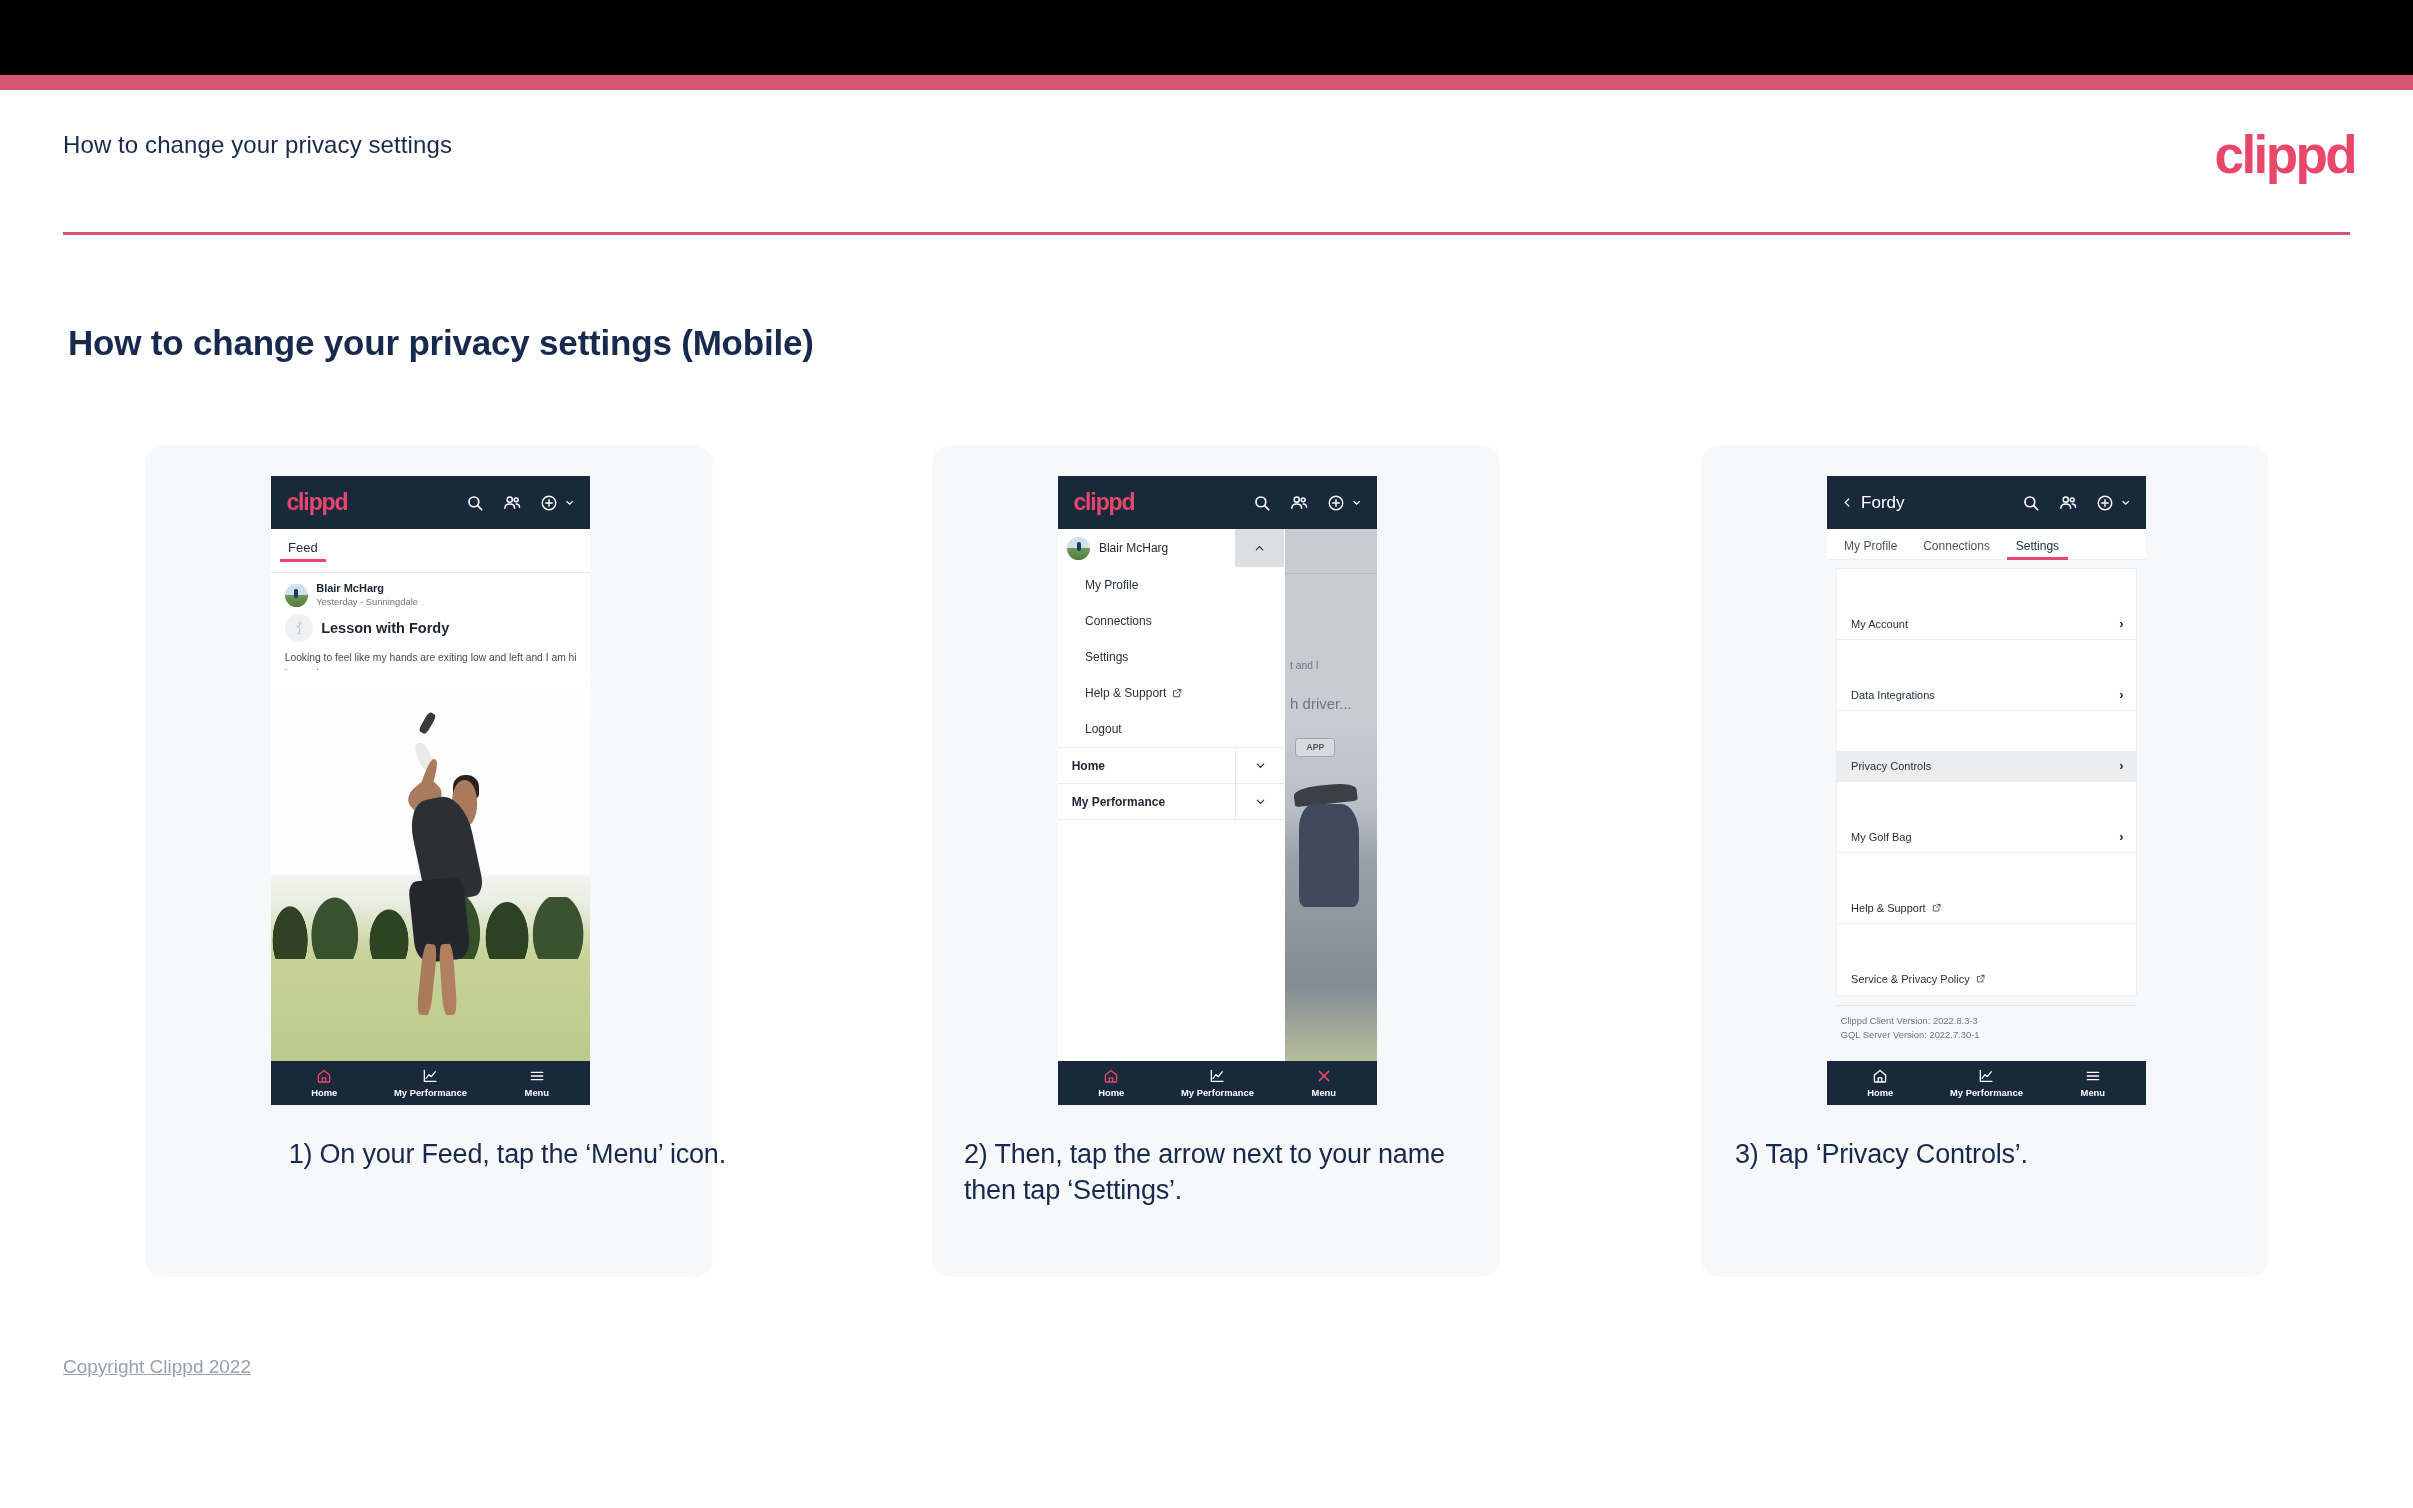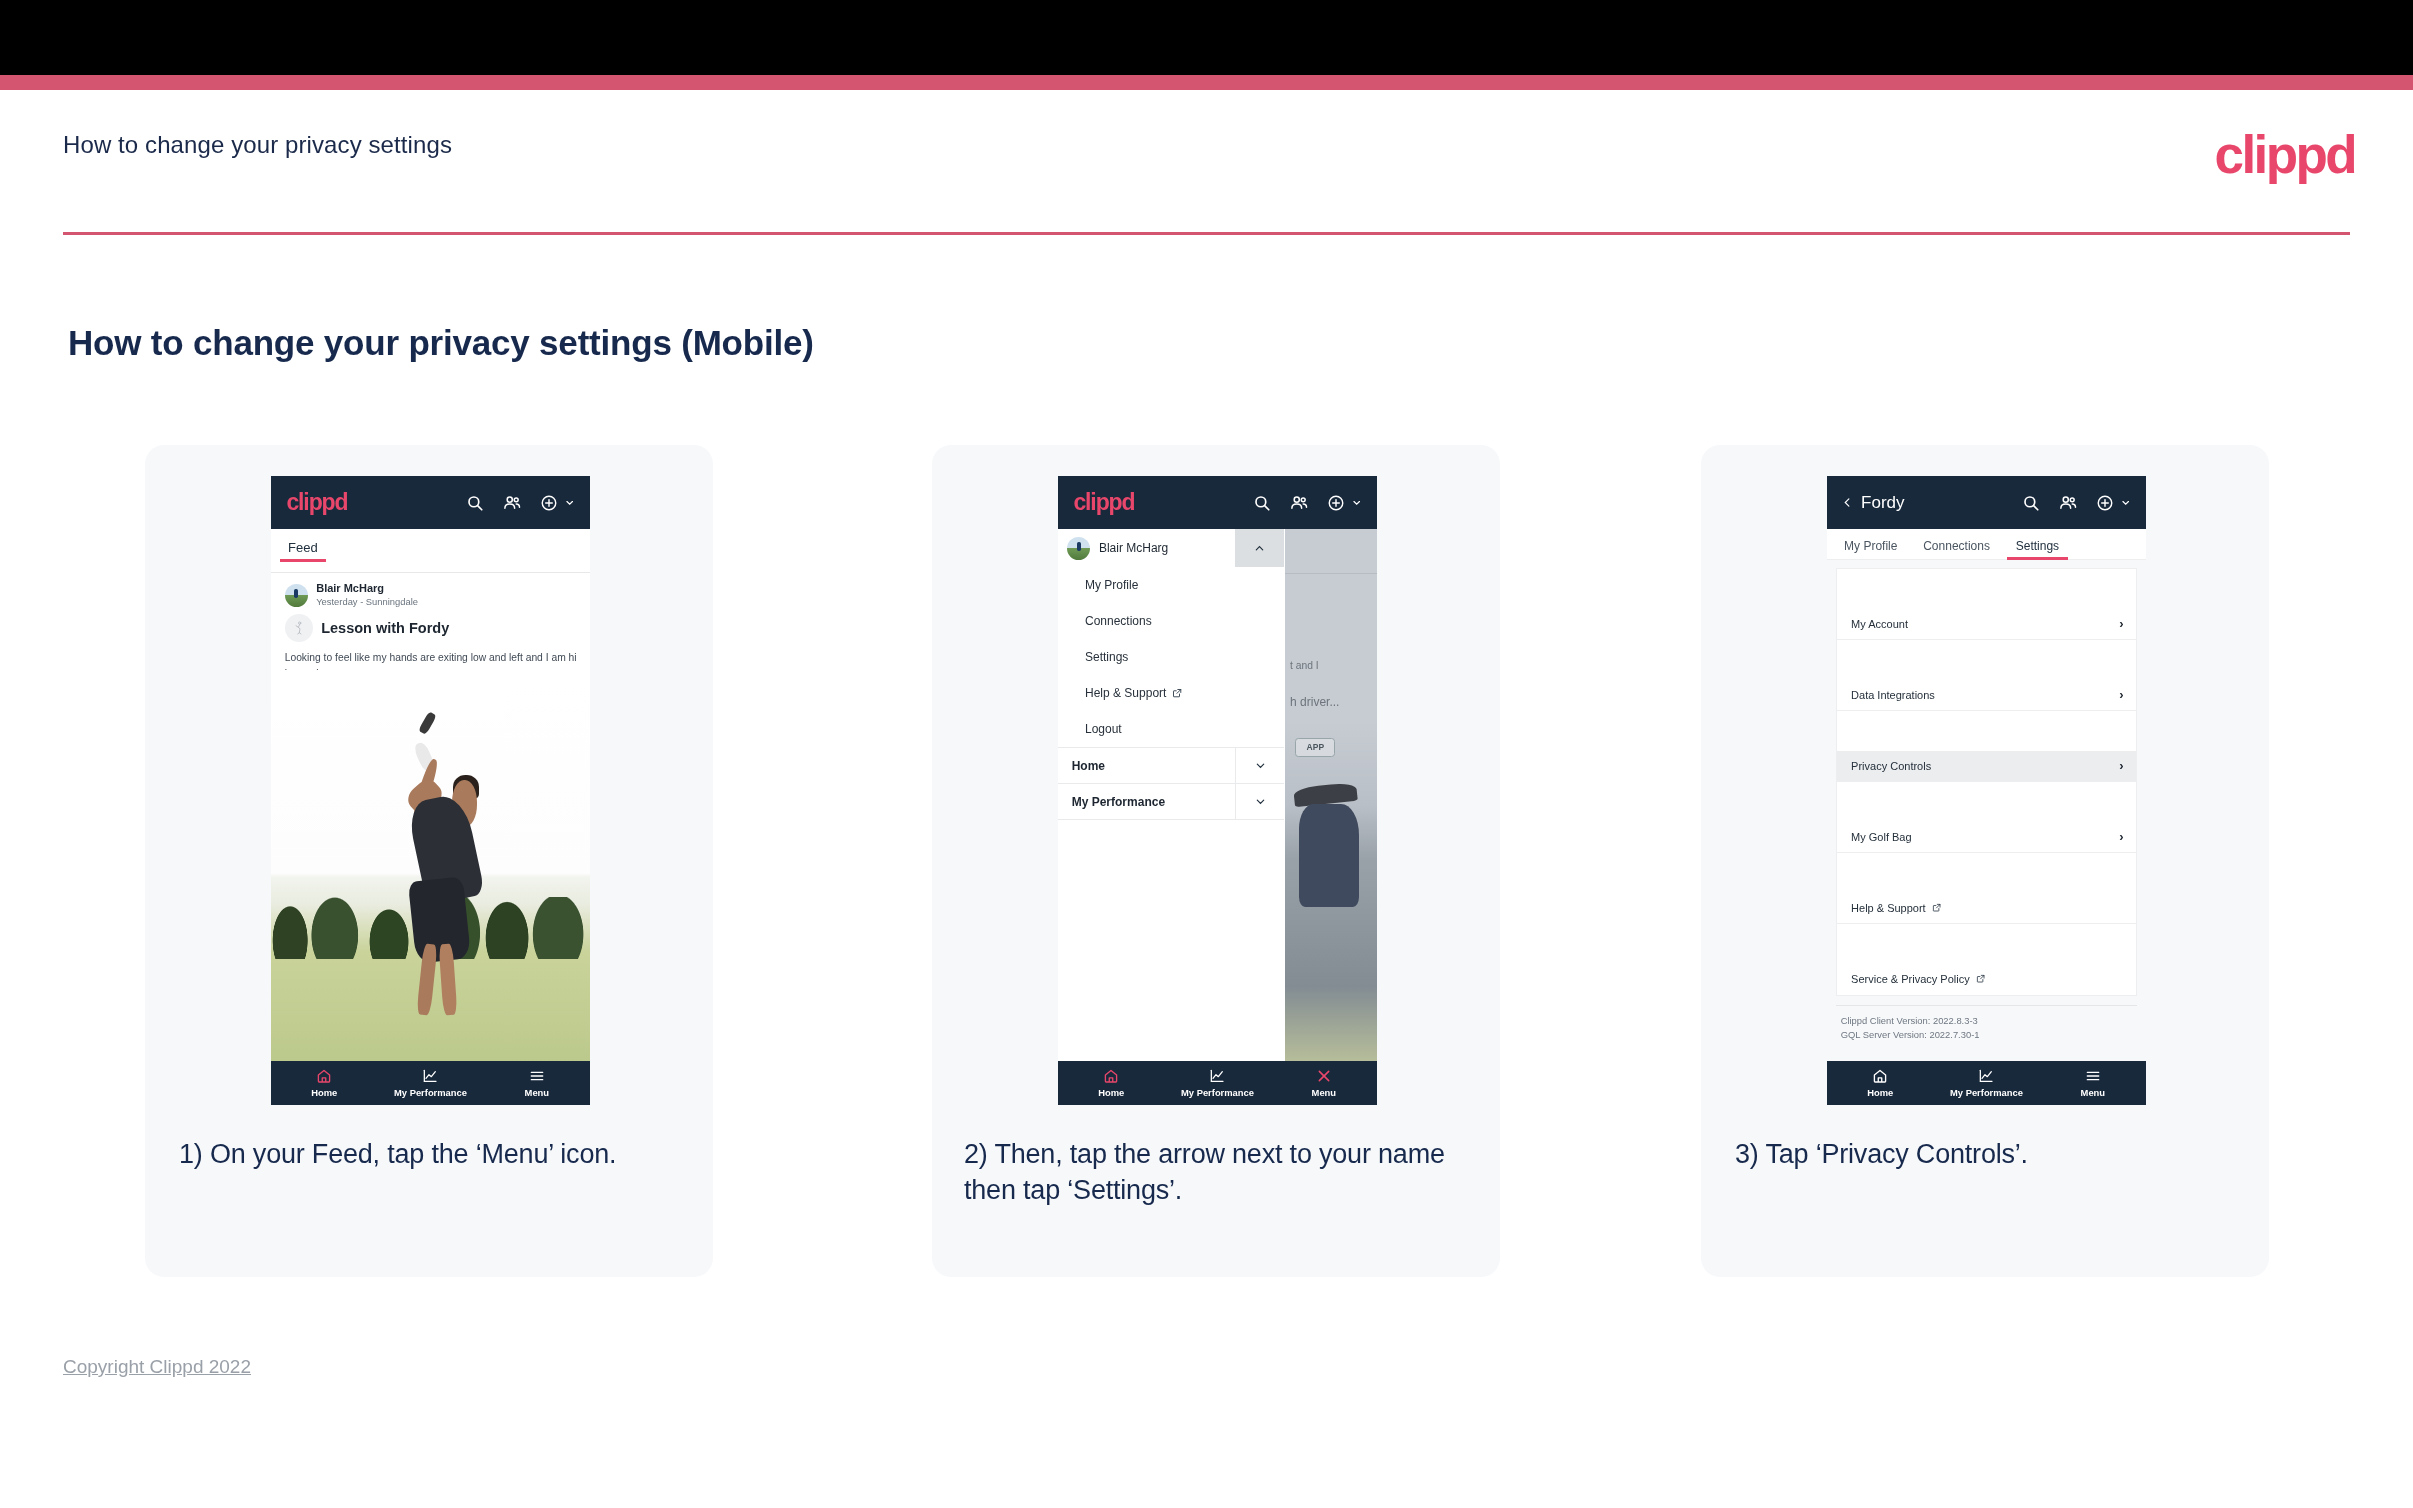--- a/index.html
+++ b/index.html
@@ -178,21 +178,21 @@
   .bn .gl { width:16px; height:16px; display:block; }
 
   
   .scrim { position:absolute; left:0; right:0; top:53px; bottom:44px; background:#ffffff; }
   .bgpeek {
     position:absolute; right:0; top:53px; bottom:44px; width:92px;
     background:linear-gradient(180deg,#c6ccd2 0%, #c6ccd2 36%, #b9bfc6 52%, #9aa2a9 62%, #838c93 86%, #b6bd9a 100%);
   }
   .bgpeek .pk-line { position:absolute; left:0; right:0; top:44px; height:0.9px; background:#b6bcc2; }
   .bgpeek .pk-t1 { position:absolute; left:5.1px; top:131px; font-size:10.3px; color:#6d747b; }
-  .bgpeek .pk-t2 { position:absolute; left:5.1px; top:166px; font-size:12px; color:#6d747b; }
+  .bgpeek .pk-t2 { position:absolute; left:5.1px; top:166px; font-size:15px; color:#6d747b; }
   .bgpeek .pk-chip {
     position:absolute; left:10.3px; top:209px; padding:3.4px 10.3px; font-size:8.5px; font-weight:700;
     color:#4b565f; border:0.9px solid #98a6a9; border-radius:3.4px; background:rgba(255,255,255,.35);
   }
   .bgpeek .cap { position:absolute; left:8.5px; top:256px; width:63px; height:19px;
                  background:#3c3f46; border-radius:40% 40% 10% 10%; transform:rotate(-6deg); }
   .bgpeek .body2 { position:absolute; left:13.7px; top:275px; width:60px; height:103px;
                  background:#3f4a5e; border-radius:24% 30% 10% 10%; }
 
   .drawer { position:absolute; left:0; top:53px; width:226px; bottom:44px; background:#fff; }
@@ -230,21 +230,21 @@
   .set-item .ext { margin-left:6px; display:inline-flex; }
   .set-divider { height:0.9px; background:#e4e7ea; margin:9.4px 9.4px 0 9.4px; }
   .ver { padding:7.7px 0 0 13.7px; }
   .ver div { font-size:9.4px; color:#6e7782; line-height:1.5; }
   .p3-body { position:absolute; left:0; right:0; top:84px; bottom:44px; background:#f7f8f9; }
 
   
   .caption {
     position:absolute; font-size:27px; color:#17294d; line-height:1.32; letter-spacing:-0.2px;
   }
-  #cap-1 { left:179px; top:1137px; width:547px; }
+  #cap-1 { left:179px; top:1137px; width:547px;text-align:right; }
   #cap-2 { left:964px; top:1137px; width:521px; }
   #cap-3 { left:1735px; top:1137px; width:521px; }
 
   
   .footer {
     position:absolute; left:63px; top:1356px; font-size:19px; color:#9aa0a8;text-decoration:underline;
   }
 </style>
 </head>
 <body>

